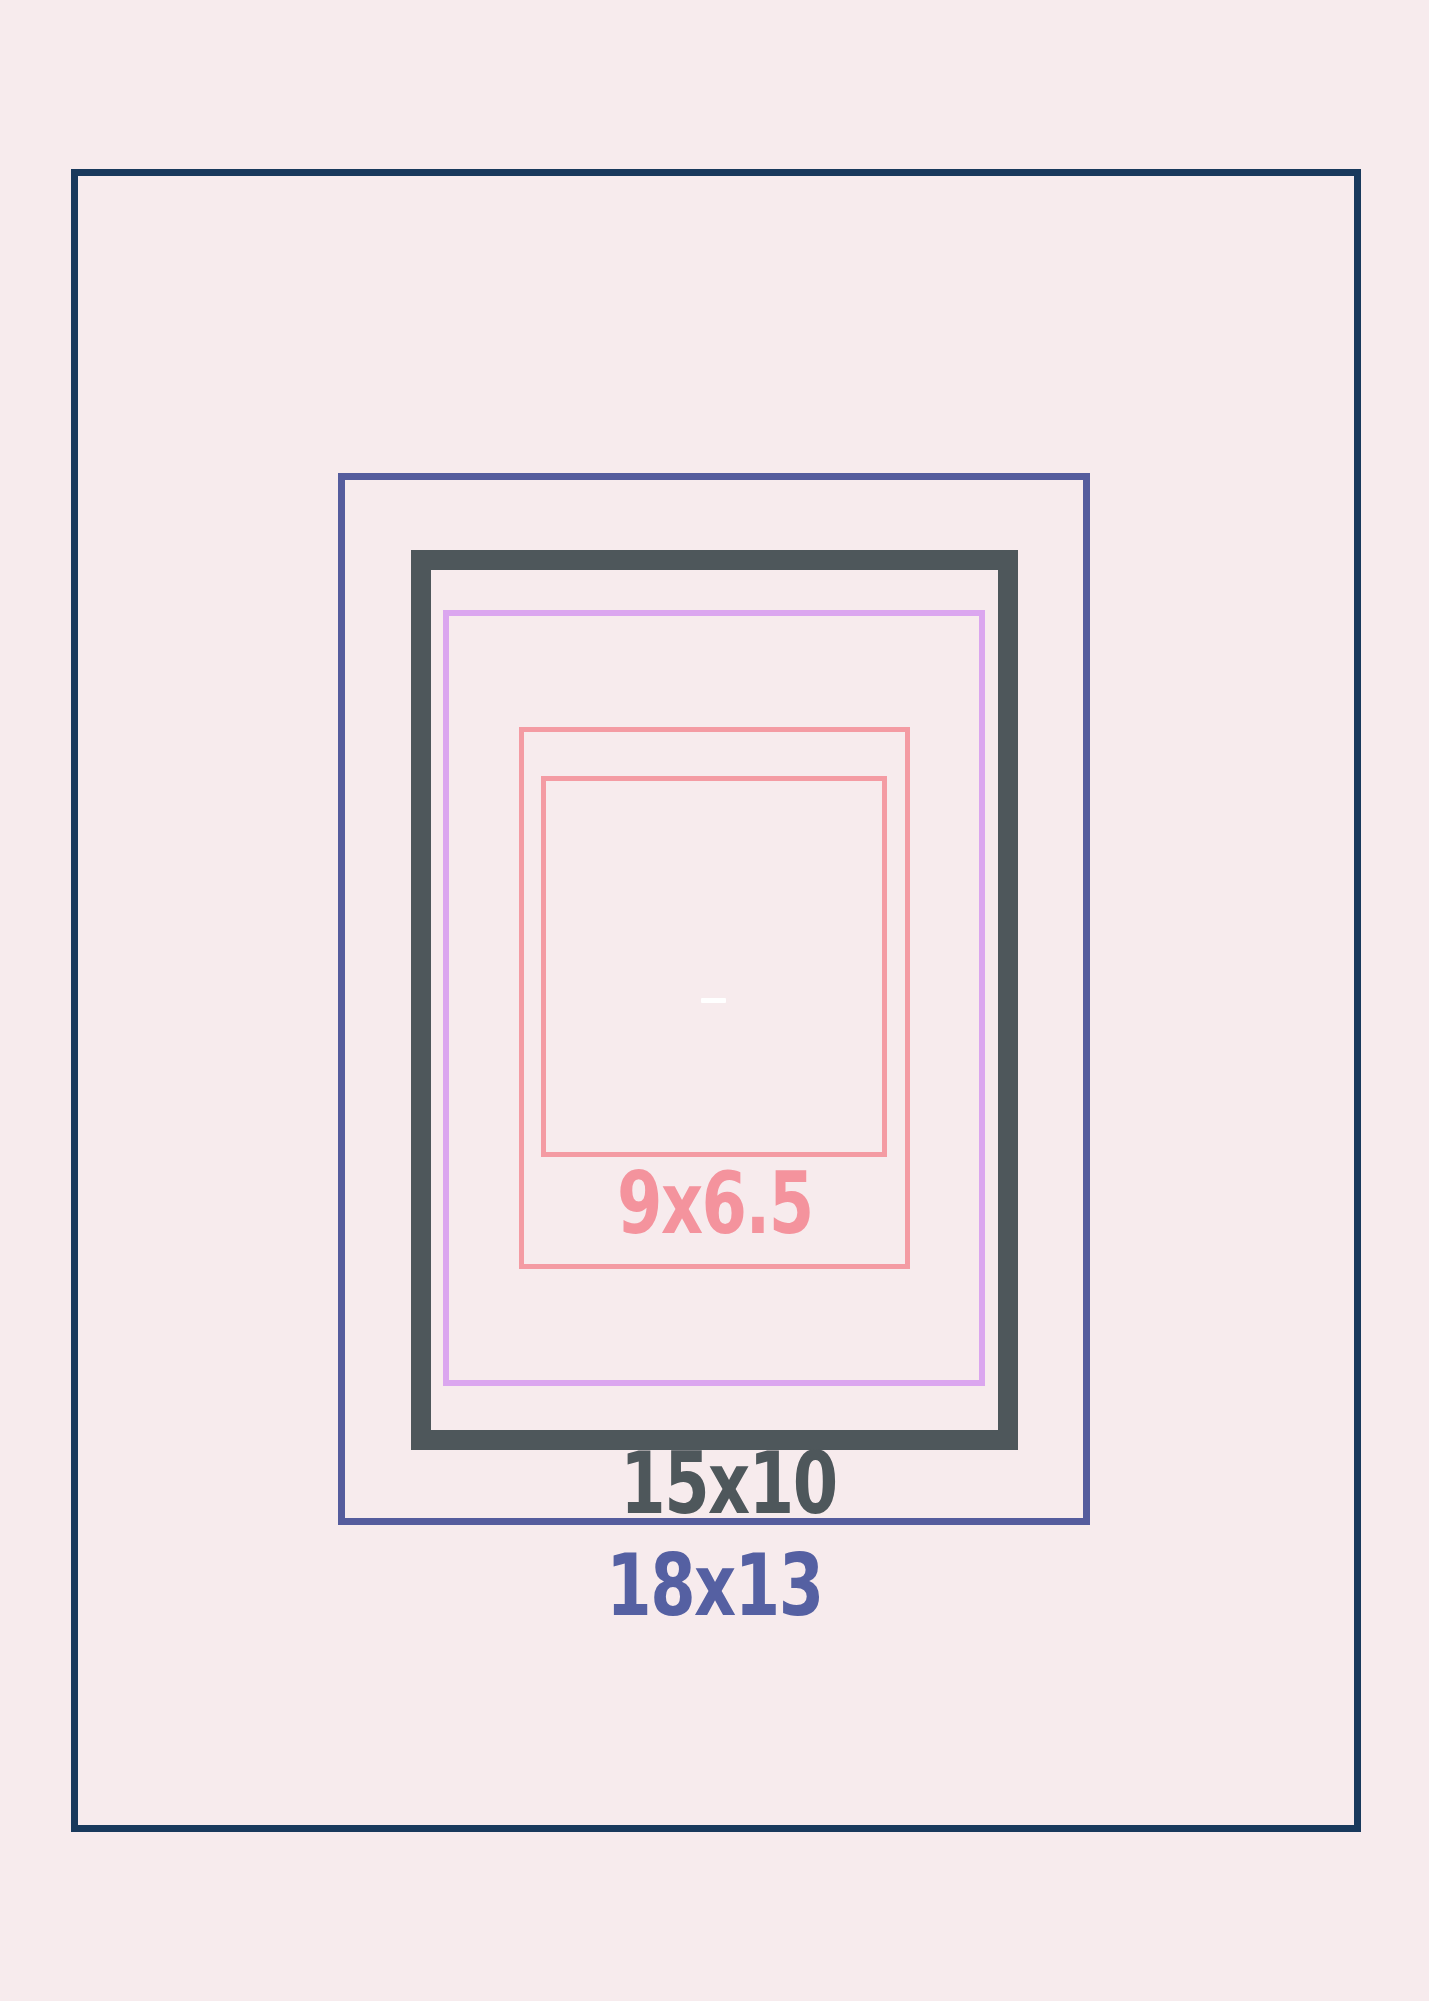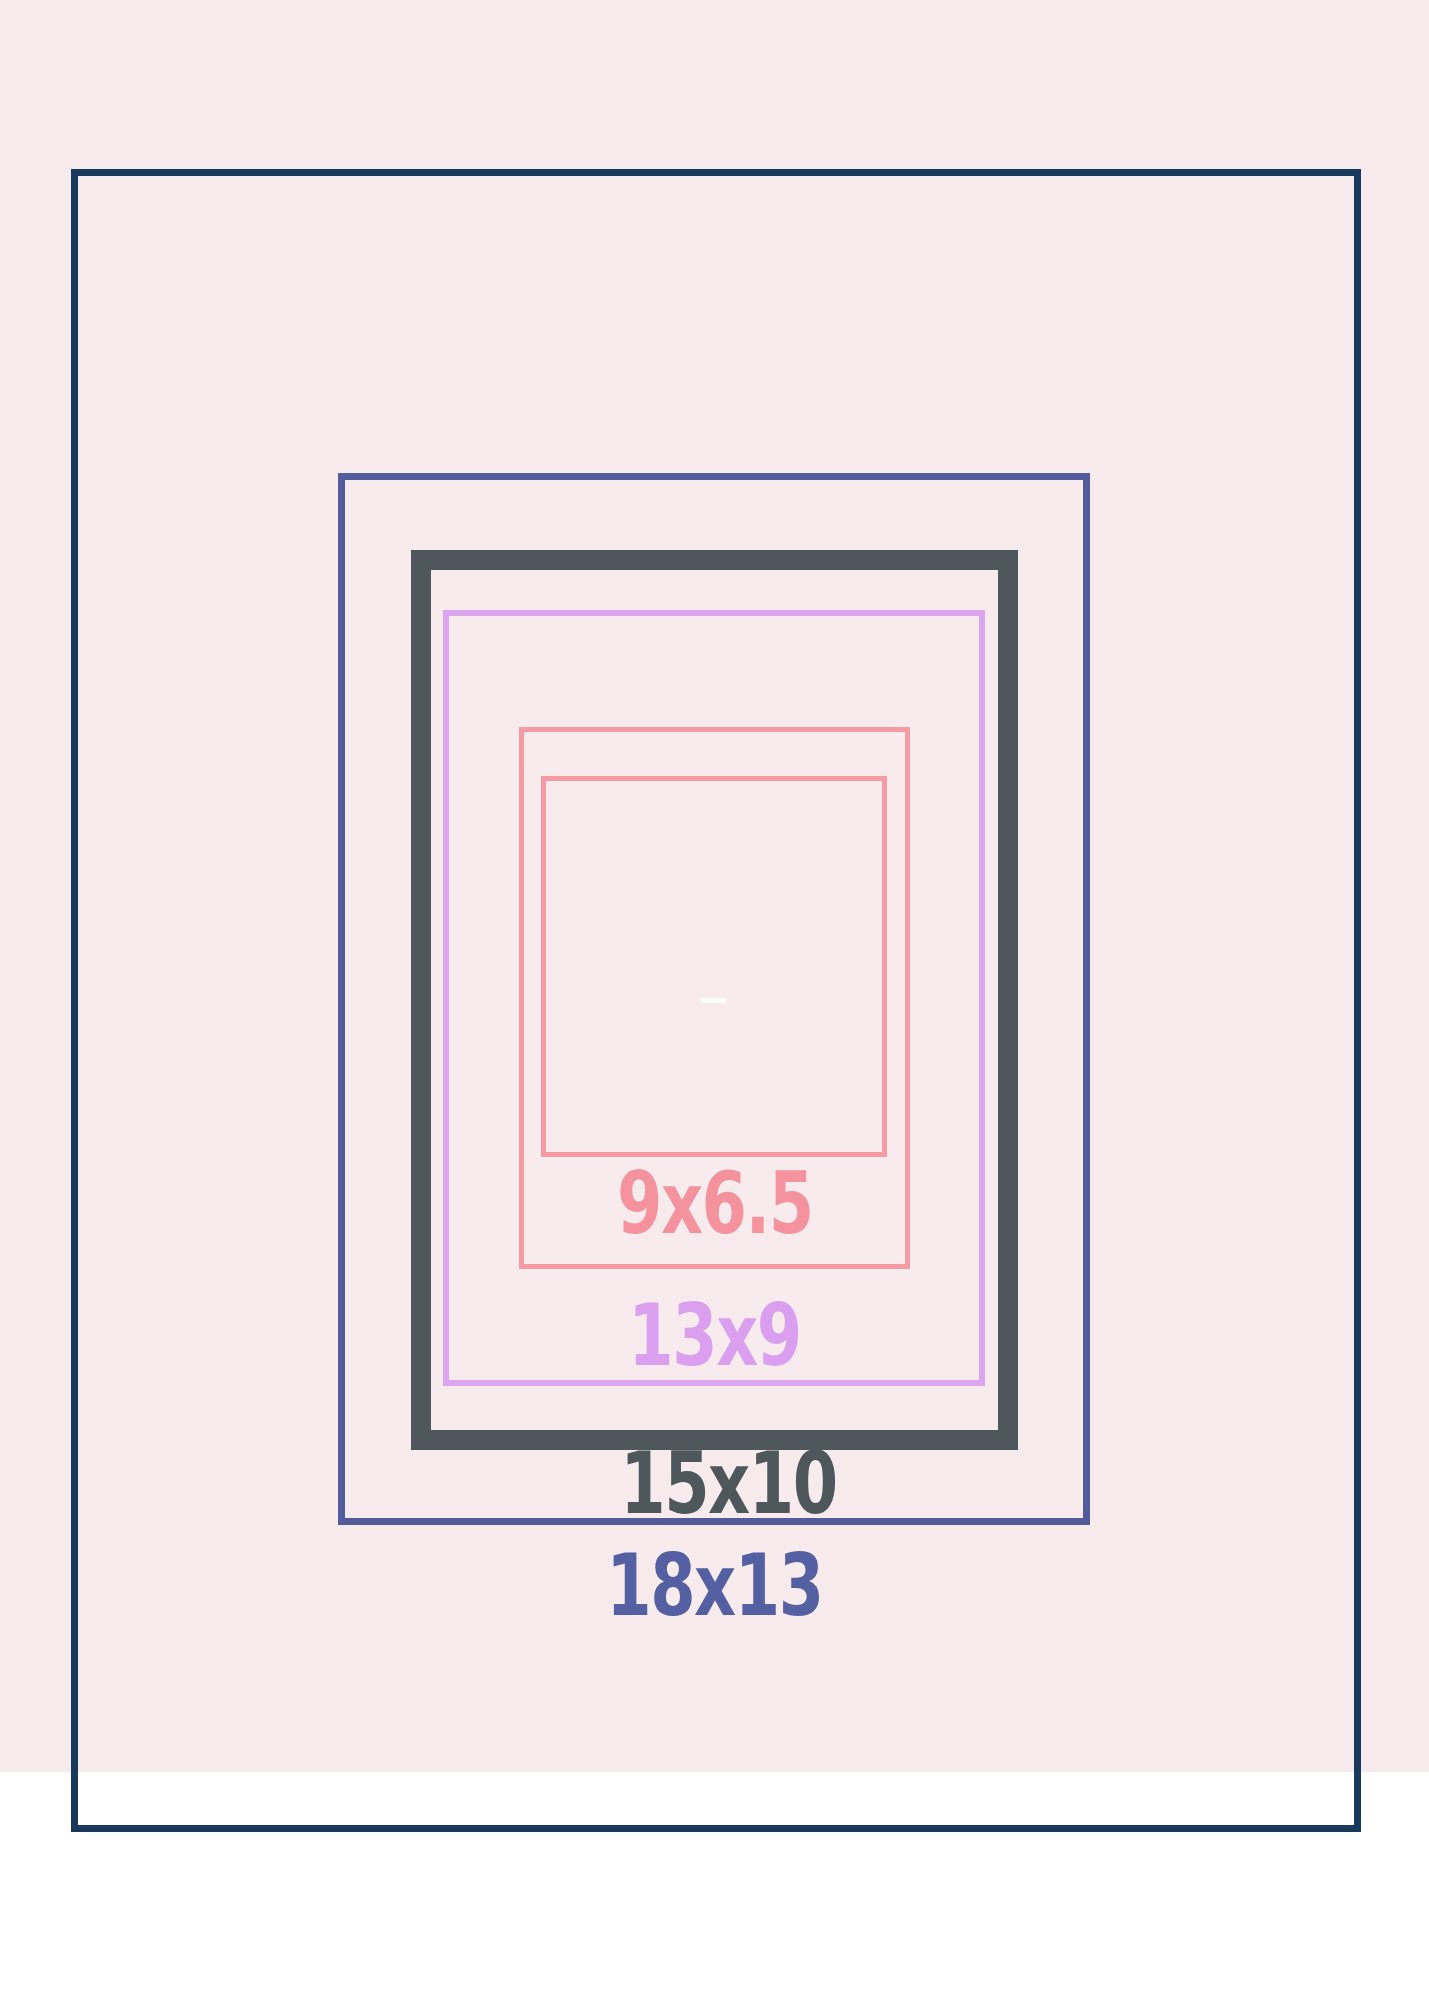--- a/index.html
+++ b/index.html
@@ -10,21 +10,21 @@
     width: 1429px;
     height: 2001px;
     position: relative;
     overflow: hidden;
     font-family: "DejaVu Sans", "Liberation Sans", sans-serif;
   }
   .canvas {
     position: absolute;
     left: 0; top: 0;
     width: 1429px;
-    height: 1772px;
+    height: 2001px;
   }
   .rect {
     position: absolute;
     box-sizing: border-box;
     border-style: solid;
     background: transparent;
   }
   .rect-navy   { left: 71px;  top: 169px; width: 1290px; height: 1663px; border-width: 7px; }
   .rect-indigo { left: 338px; top: 473px; width: 752px;  height: 1052px; border-width: 7px; }
   .rect-gray   { left: 411px; top: 550px; width: 607px;  height: 900px;  border-width: 20px; }
@@ -74,23 +74,20 @@
   <div class="rect rect-coral-outer" style="border-color: rgb(244, 155, 163);"></div>
 
   <div class="rect rect-coral-inner" style="border-color: rgb(244, 155, 163);"></div>
 
   <div class="center-dash" style="background-color: rgb(255, 255, 255);"></div>
 
   <div class="size-label label-9x65" style="color: rgb(244, 147, 157);">
     <span class="squish">9x6.5</span>
   </div>
 
-  <div class="size-label label-13x9" style="color: rgb(219, 159, 240);">
-    <span class="squish">13x9</span>
-  </div>
 
   <div class="size-label label-15x10" style="color: rgb(78, 87, 91); margin-left: 28px;">
     <span class="squish">15x10</span>
   </div>
 
   <div class="size-label label-18x13" style="color: rgb(85, 96, 162);">
     <span class="squish">18x13</span>
   </div>
 
 

